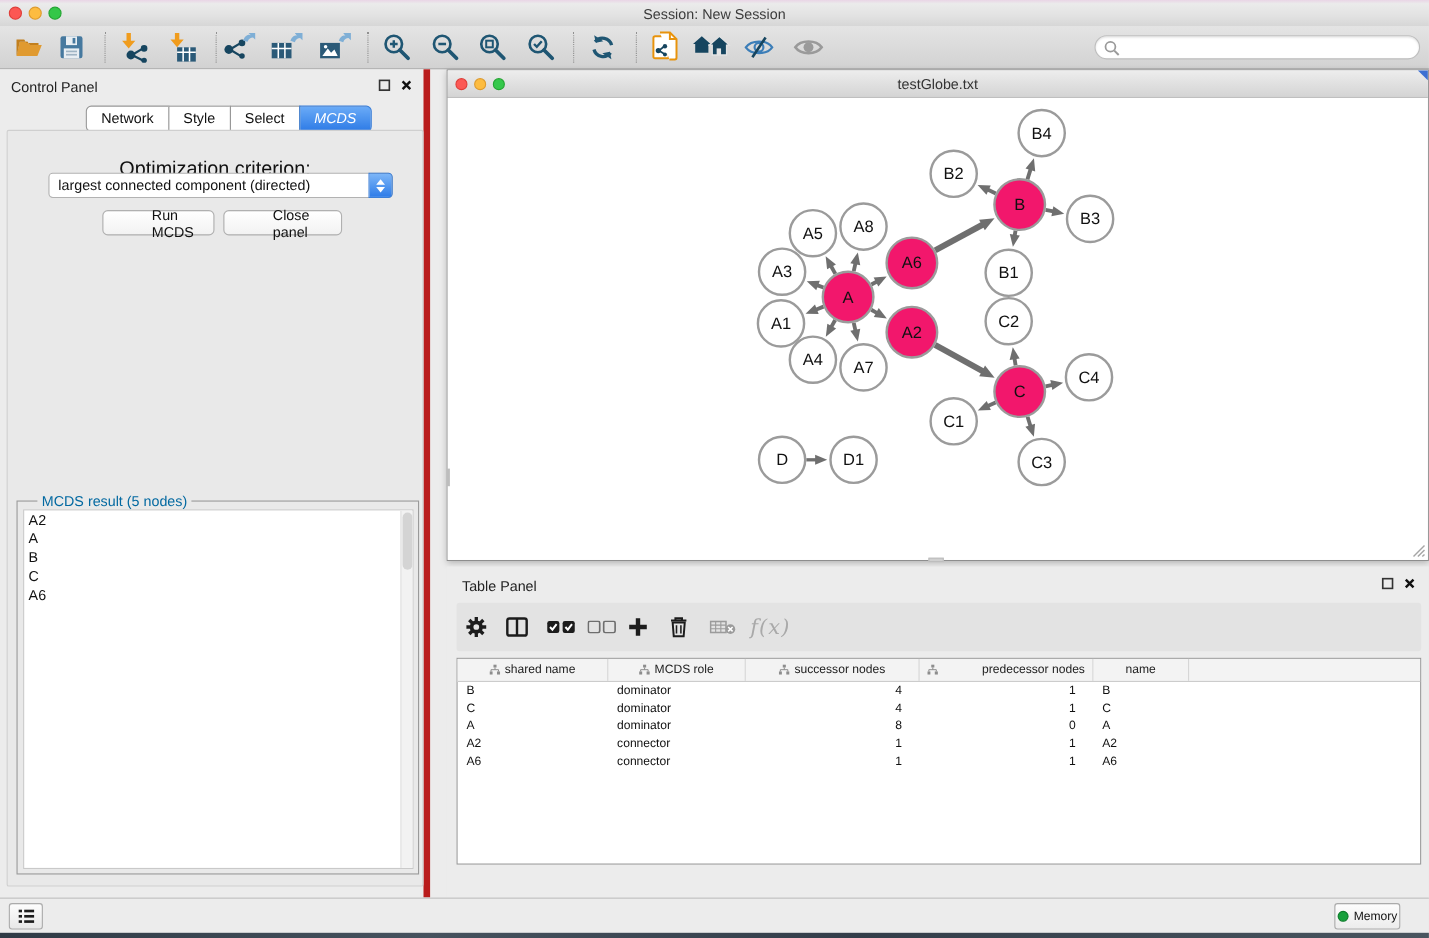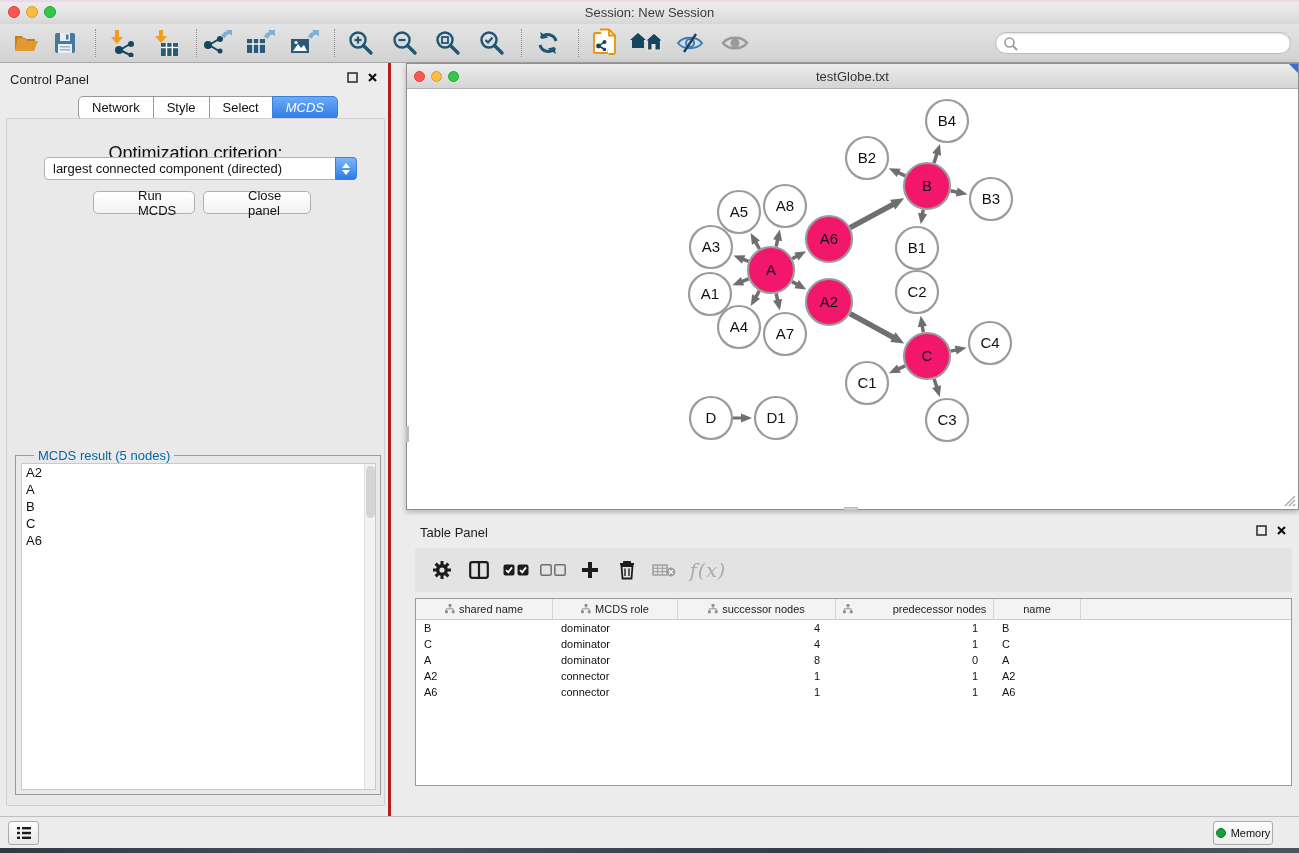--- a/index.html
+++ b/index.html
@@ -20,21 +20,21 @@
   #toolbar { left:0; top:24px; width:1299px; height:39px;
     background:linear-gradient(#e4e4e4,#d2d2d2); border-bottom:1px solid #a8a8a8; }
   .tb-ico { top:3px; width:34px; height:32px; display:flex; align-items:center; justify-content:center; cursor:default; }
   .tb-sep { top:5px; width:1px; height:28px; border-left:1px dotted #909090; }
   #search-wrap { left:995px; top:8px; width:296px; height:22px; background:#fff;
     border:1px solid #bdbdbd; border-radius:11px; box-shadow:inset 0 1px 2px rgba(0,0,0,.12); }
   #search-wrap input { position:absolute; left:26px; top:1px; width:260px; height:18px; border:none; outline:none; font-size:12px; background:transparent; }
   #search-glass { position:absolute; left:7px; top:3px; }
 
   
-  #control-panel { left:0; top:63px; width:391px; height:753px; background:#ececec; border-right:3px solid #b91c1c; }
+  #control-panel { left:0; top:63px; width:391px; height:753px; background:#ececec; border-right:6px solid #b91c1c; }
   #cp-title { left:10px; top:9px; font-size:13px; color:#222; }
   .panel-btns { top:9px; display:flex; gap:9px; }
   .float-btn svg, .close-btn svg { display:block; }
 
   .seg-tabs { display:flex; }
   #cp-tabs { left:78px; top:33px; }
   .seg { background:#fff; border:1px solid #989898; margin-left:-1px; padding:3px 13px 4px;
     font-size:13px; color:#111; white-space:nowrap; }
   .seg:first-child { border-radius:5px 0 0 5px; margin-left:0; }
   .seg:last-child { border-radius:0 5px 5px 0; }
@@ -79,21 +79,21 @@
   #net-canvas { left:0; top:25px; width:891px; height:420px; background:#fff; }
   #resize-grip { right:2px; bottom:2px; }
   #v-thumb { left:-1px; top:362px; width:3px; height:16px; background:#bdbdbd; }
   #h-thumb { left:437px; bottom:-2px; width:14px; height:4px; background:#cfcfcf; border:1px solid #bdbdbd; }
 
   
   #table-panel { left:406px; top:515px; width:893px; height:301px; background:#ececec; }
   #tp-title { left:14px; top:10px; font-size:13px; color:#222; }
   #tp-toolbar { left:9px; top:33px; width:877px; height:44px; background:#e3e3e3; border-radius:3px;
     display:flex; align-items:center; gap:0; }
-  .tp-ico { width:37px; height:36px; display:flex; align-items:center; justify-content:center; }
+  .tp-ico { width:37px; height:36px; display:flex; align-items:center; }
   #fx-label { font-family:"DejaVu Serif", serif; font-style:italic; font-size:19px; color:#a9a9a9; letter-spacing:1px; }
 
   #node-table { left:9px; top:83px; width:877px; height:188px; background:#fff; border:1px solid #9a9a9a; }
   #thead { display:flex; height:21px; background:#f3f3f3; border-bottom:1px solid #cccccc; }
   .th { display:flex; align-items:center; justify-content:center; gap:4px; font-size:11px; color:#222;
     border-right:1px solid #d6d6d6; height:100%; }
   .tr { display:flex; height:16px; }
   .td { font-size:11px; color:#111; line-height:16px; padding:0 8px; white-space:nowrap; overflow:hidden; }
   .td.num { text-align:right; padding-right:16px; }
   .w0 { width:137px; } .w1 { width:125px; } .w2 { width:158px; } .w3 { width:158px;gap:40px; } .w4 { width:87px; } .w5 { flex:1; border-right:none; }

